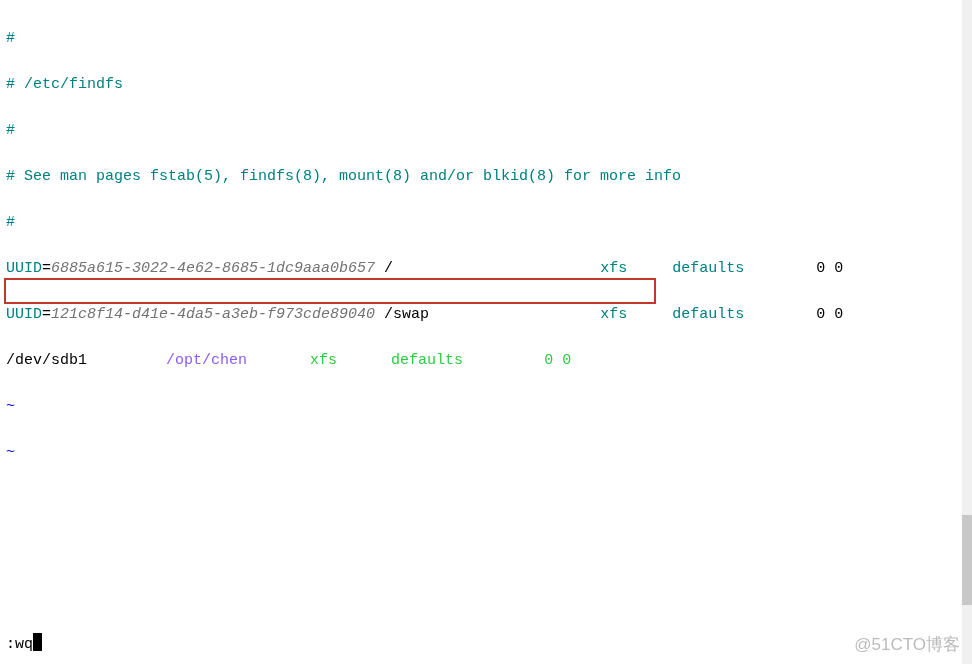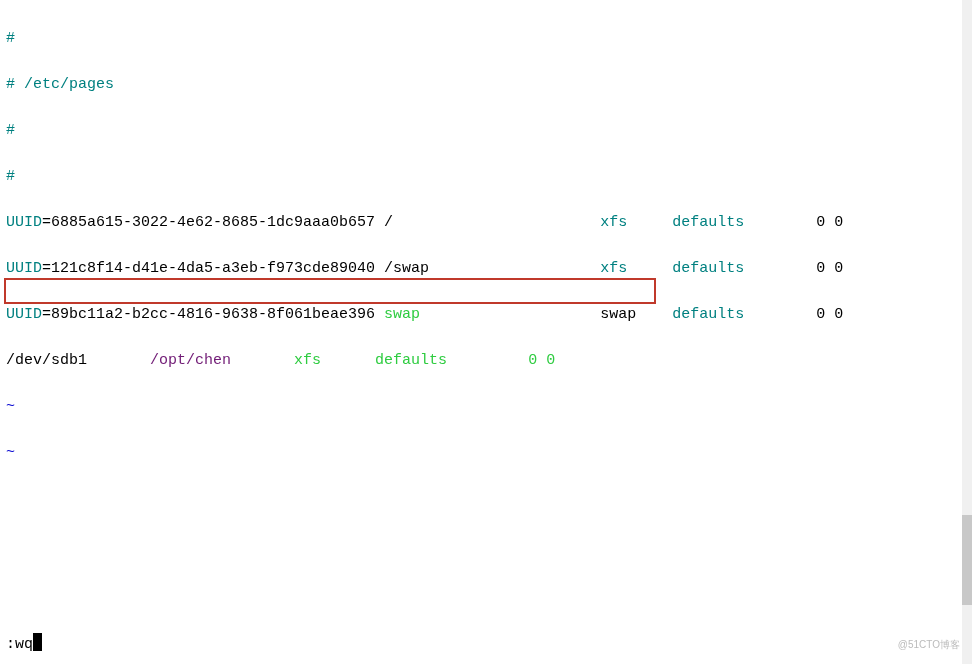--- a/index.html
+++ b/index.html
@@ -19,29 +19,29 @@
     position: absolute;
     top: 4px;
     left: 6px;
     right: 12px;
     bottom: 4px;
     white-space: pre;
   }
   .comment-hash { color: #008080; } 
   .uuid-key { color: #008080; font-family: Liberation Mono, monospace; }     
   .eq { color: #000; }
-  .uuid-val { color: #000000; }     
+  .uuid-val { color: #737373; font-style: italic; }     
   .mountpoint { color: #000; }
   .fs-swap-mnt { color: #2ecc40; }  
   .col-fs { color: #008080; }
   .col-swap { color: #000; }
   .defaults { color: #008080; }
   .dump { color: #000; }
   .added-dev { color: #000; font-family: Liberation Mono, monospace; }
-  .added-mnt { color: #701a75; }
+  .added-mnt { color: #8b5cf6; margin-left: 16px; }
   .added-fs { color: #2ecc40; }
   .added-def { color: #2ecc40; }
   .added-dump { color: #2ecc40; }
   .tilde { color: #0000d0; }
   .highlight-box {
     position: absolute;
     border: 2px solid #c0392b;
     pointer-events: none;
   }
   .cmdline {
@@ -70,36 +70,36 @@
     position: absolute;
     right: 0;
     width: 10px;
     background: #c8c8c8;
   }
   .watermark {
     position: absolute;
     right: 12px;
     bottom: 8px;
     font-family: sans-serif;
-    font-size: 10px;
+    font-size: 17px;
     color: #bbb;
   }
   .line { display: block; }
 </style>
 </head>
 <body>
 
 <div class="term">
 <span class="line"><span class="comment-hash">#</span></span>
-<span class="line"><span class="comment-hash"># /etc/pages</span></span>
+<span class="line"><span class="comment-hash"># /etc/findfs</span></span>
 <span class="line"><span class="comment-hash">#</span></span>
+<span class="line"><span class="comment-hash"># See man pages fstab(5), findfs(8), mount(8) and/or blkid(8) for more info</span></span>
 <span class="line"><span class="comment-hash">#</span></span>
 <span class="line"><span class="uuid-key">UUID</span><span class="eq">=</span><span class="uuid-val">6885a615-3022-4e62-8685-1dc9aaa0b657</span> <span class="mountpoint">/</span>                       <span class="col-fs">xfs</span>     <span class="defaults">defaults</span>        <span class="dump">0 0</span></span>
 <span class="line"><span class="uuid-key">UUID</span><span class="eq">=</span><span class="uuid-val">121c8f14-d41e-4da5-a3eb-f973cde89040</span> <span class="mountpoint">/swap</span>                   <span class="col-fs">xfs</span>     <span class="defaults">defaults</span>        <span class="dump">0 0</span></span>
-<span class="line"><span class="uuid-key">UUID</span><span class="eq">=</span><span class="uuid-val">89bc11a2-b2cc-4816-9638-8f061beae396</span> <span class="fs-swap-mnt">swap</span>                    <span class="col-swap">swap</span>    <span class="defaults">defaults</span>        <span class="dump">0 0</span></span>
 <span class="line"><span class="added-dev">/dev/sdb1</span>       <span class="added-mnt">/opt/chen</span>       <span class="added-fs">xfs</span>      <span class="added-def">defaults</span>         <span class="added-dump">0 0</span></span>
 <span class="line"><span class="tilde">~</span></span>
 <span class="line"><span class="tilde">~</span></span>
 
 
 
 
 
 
 

